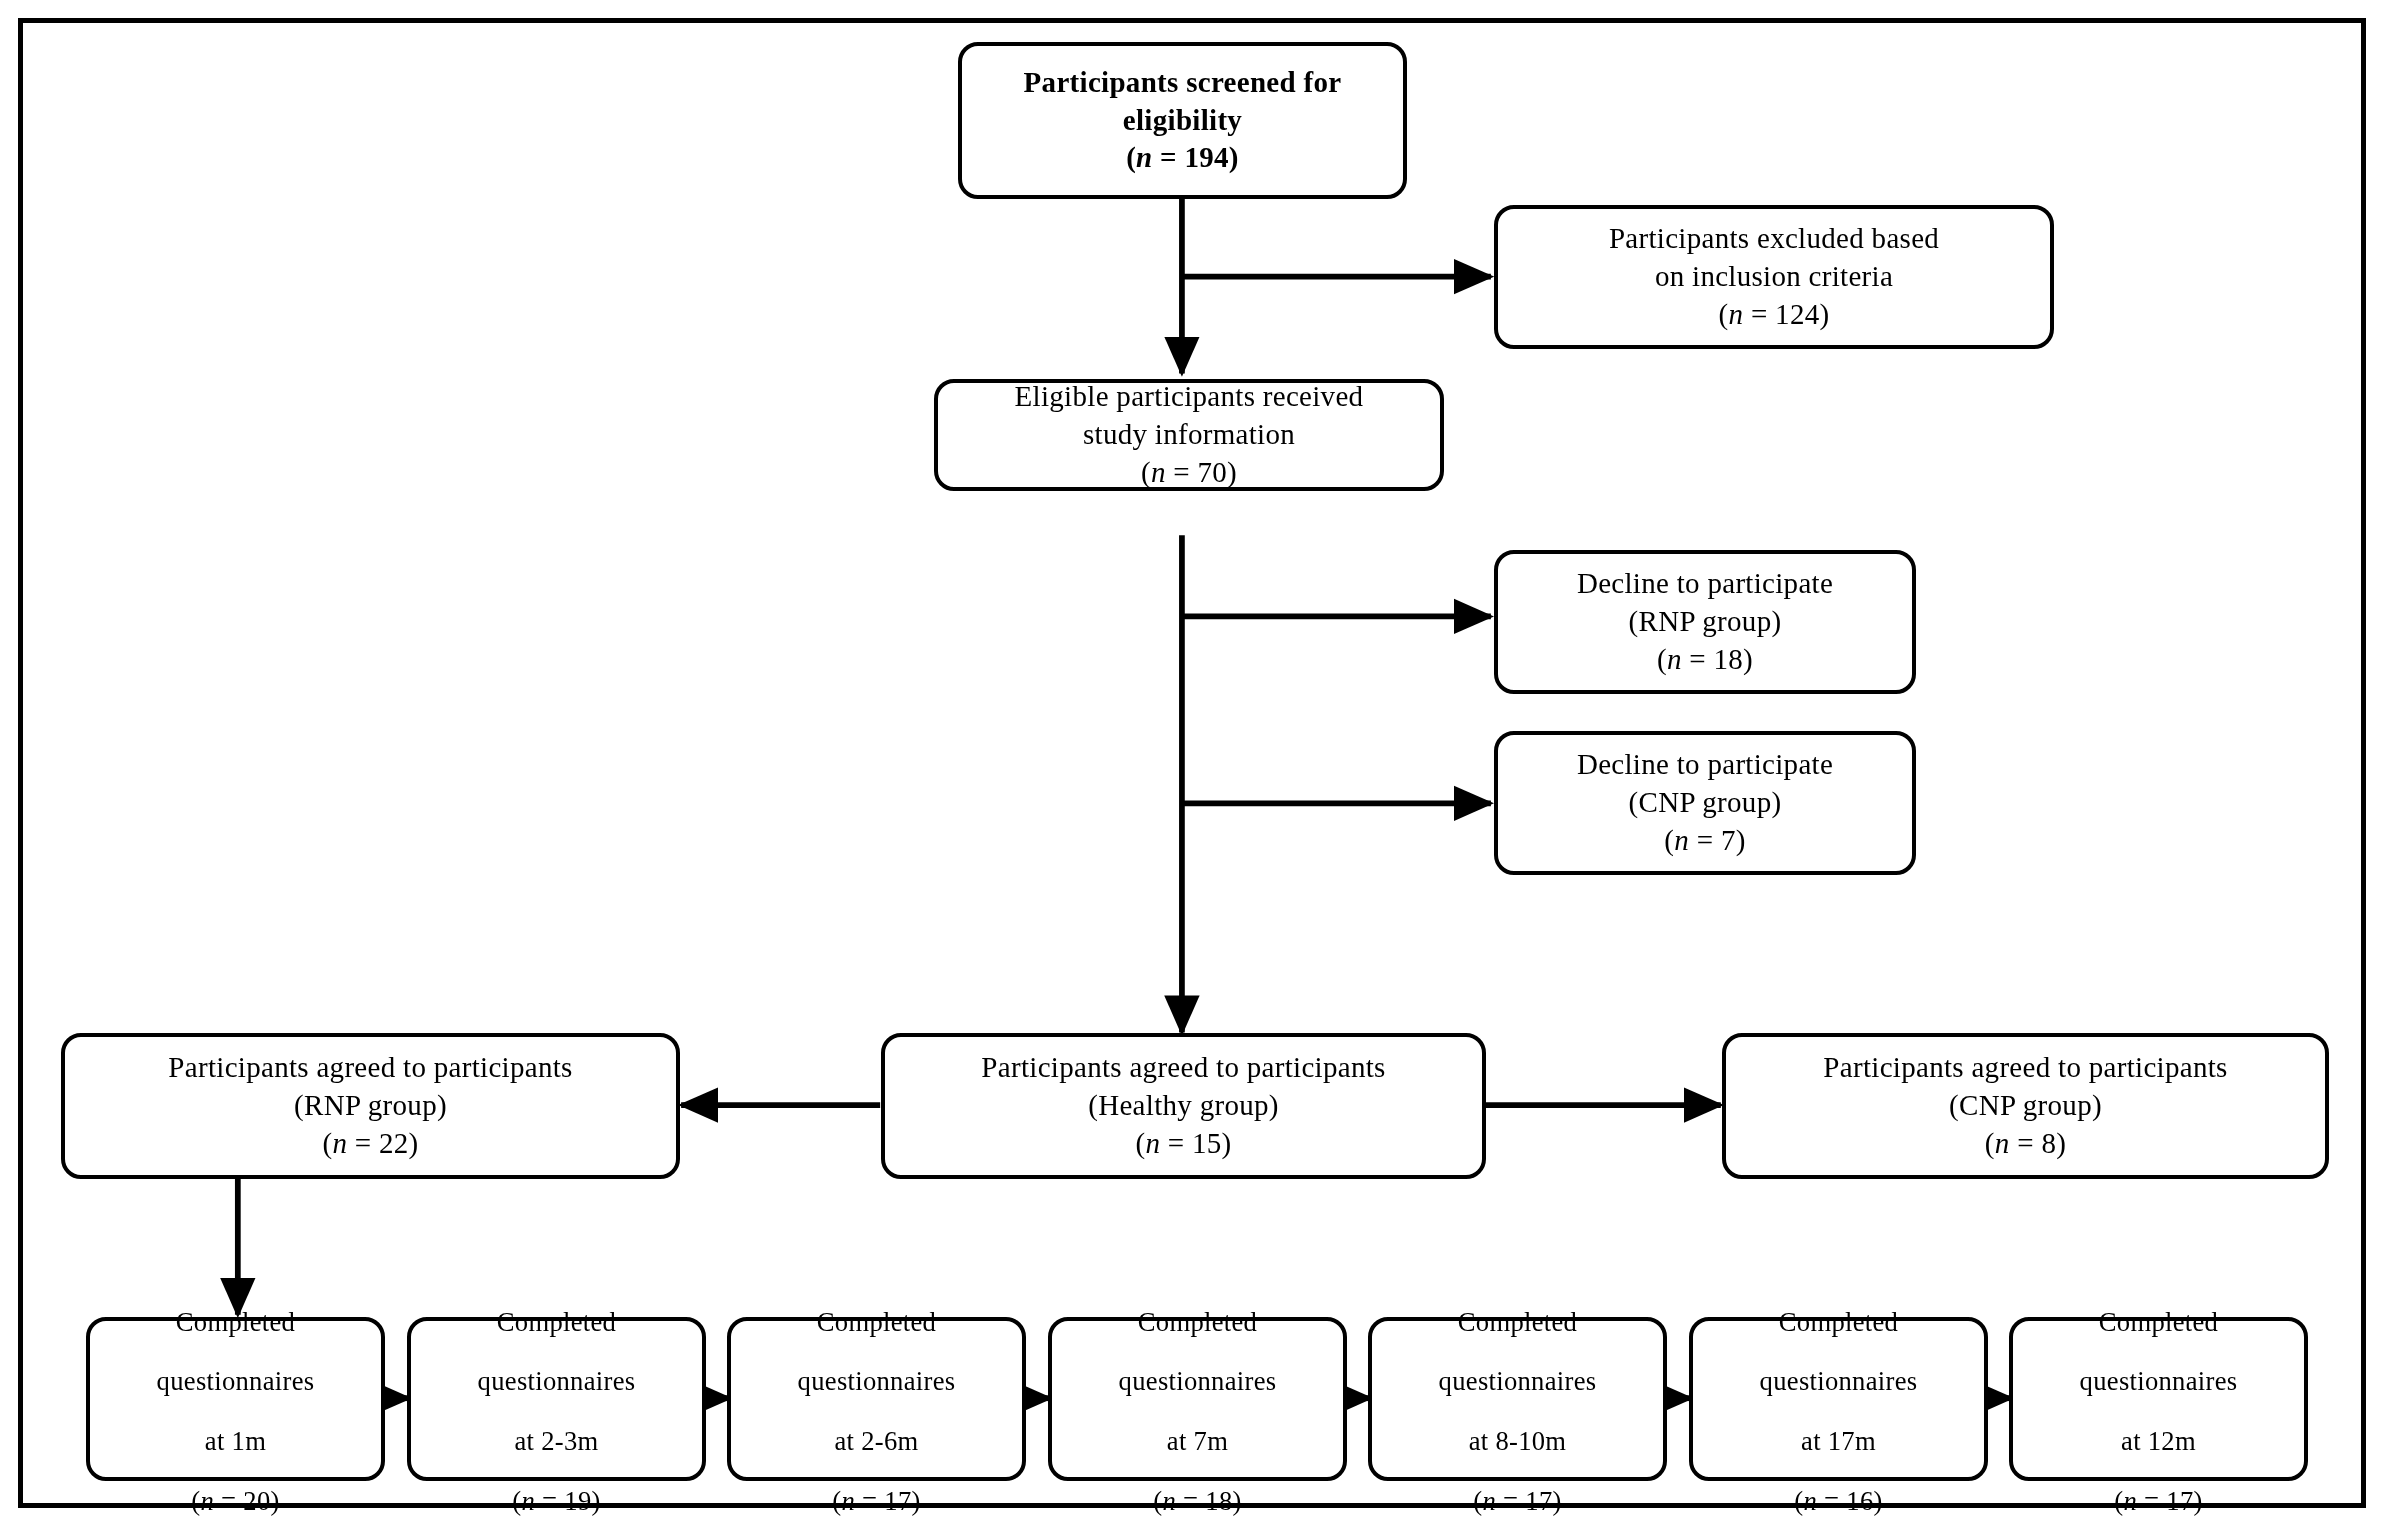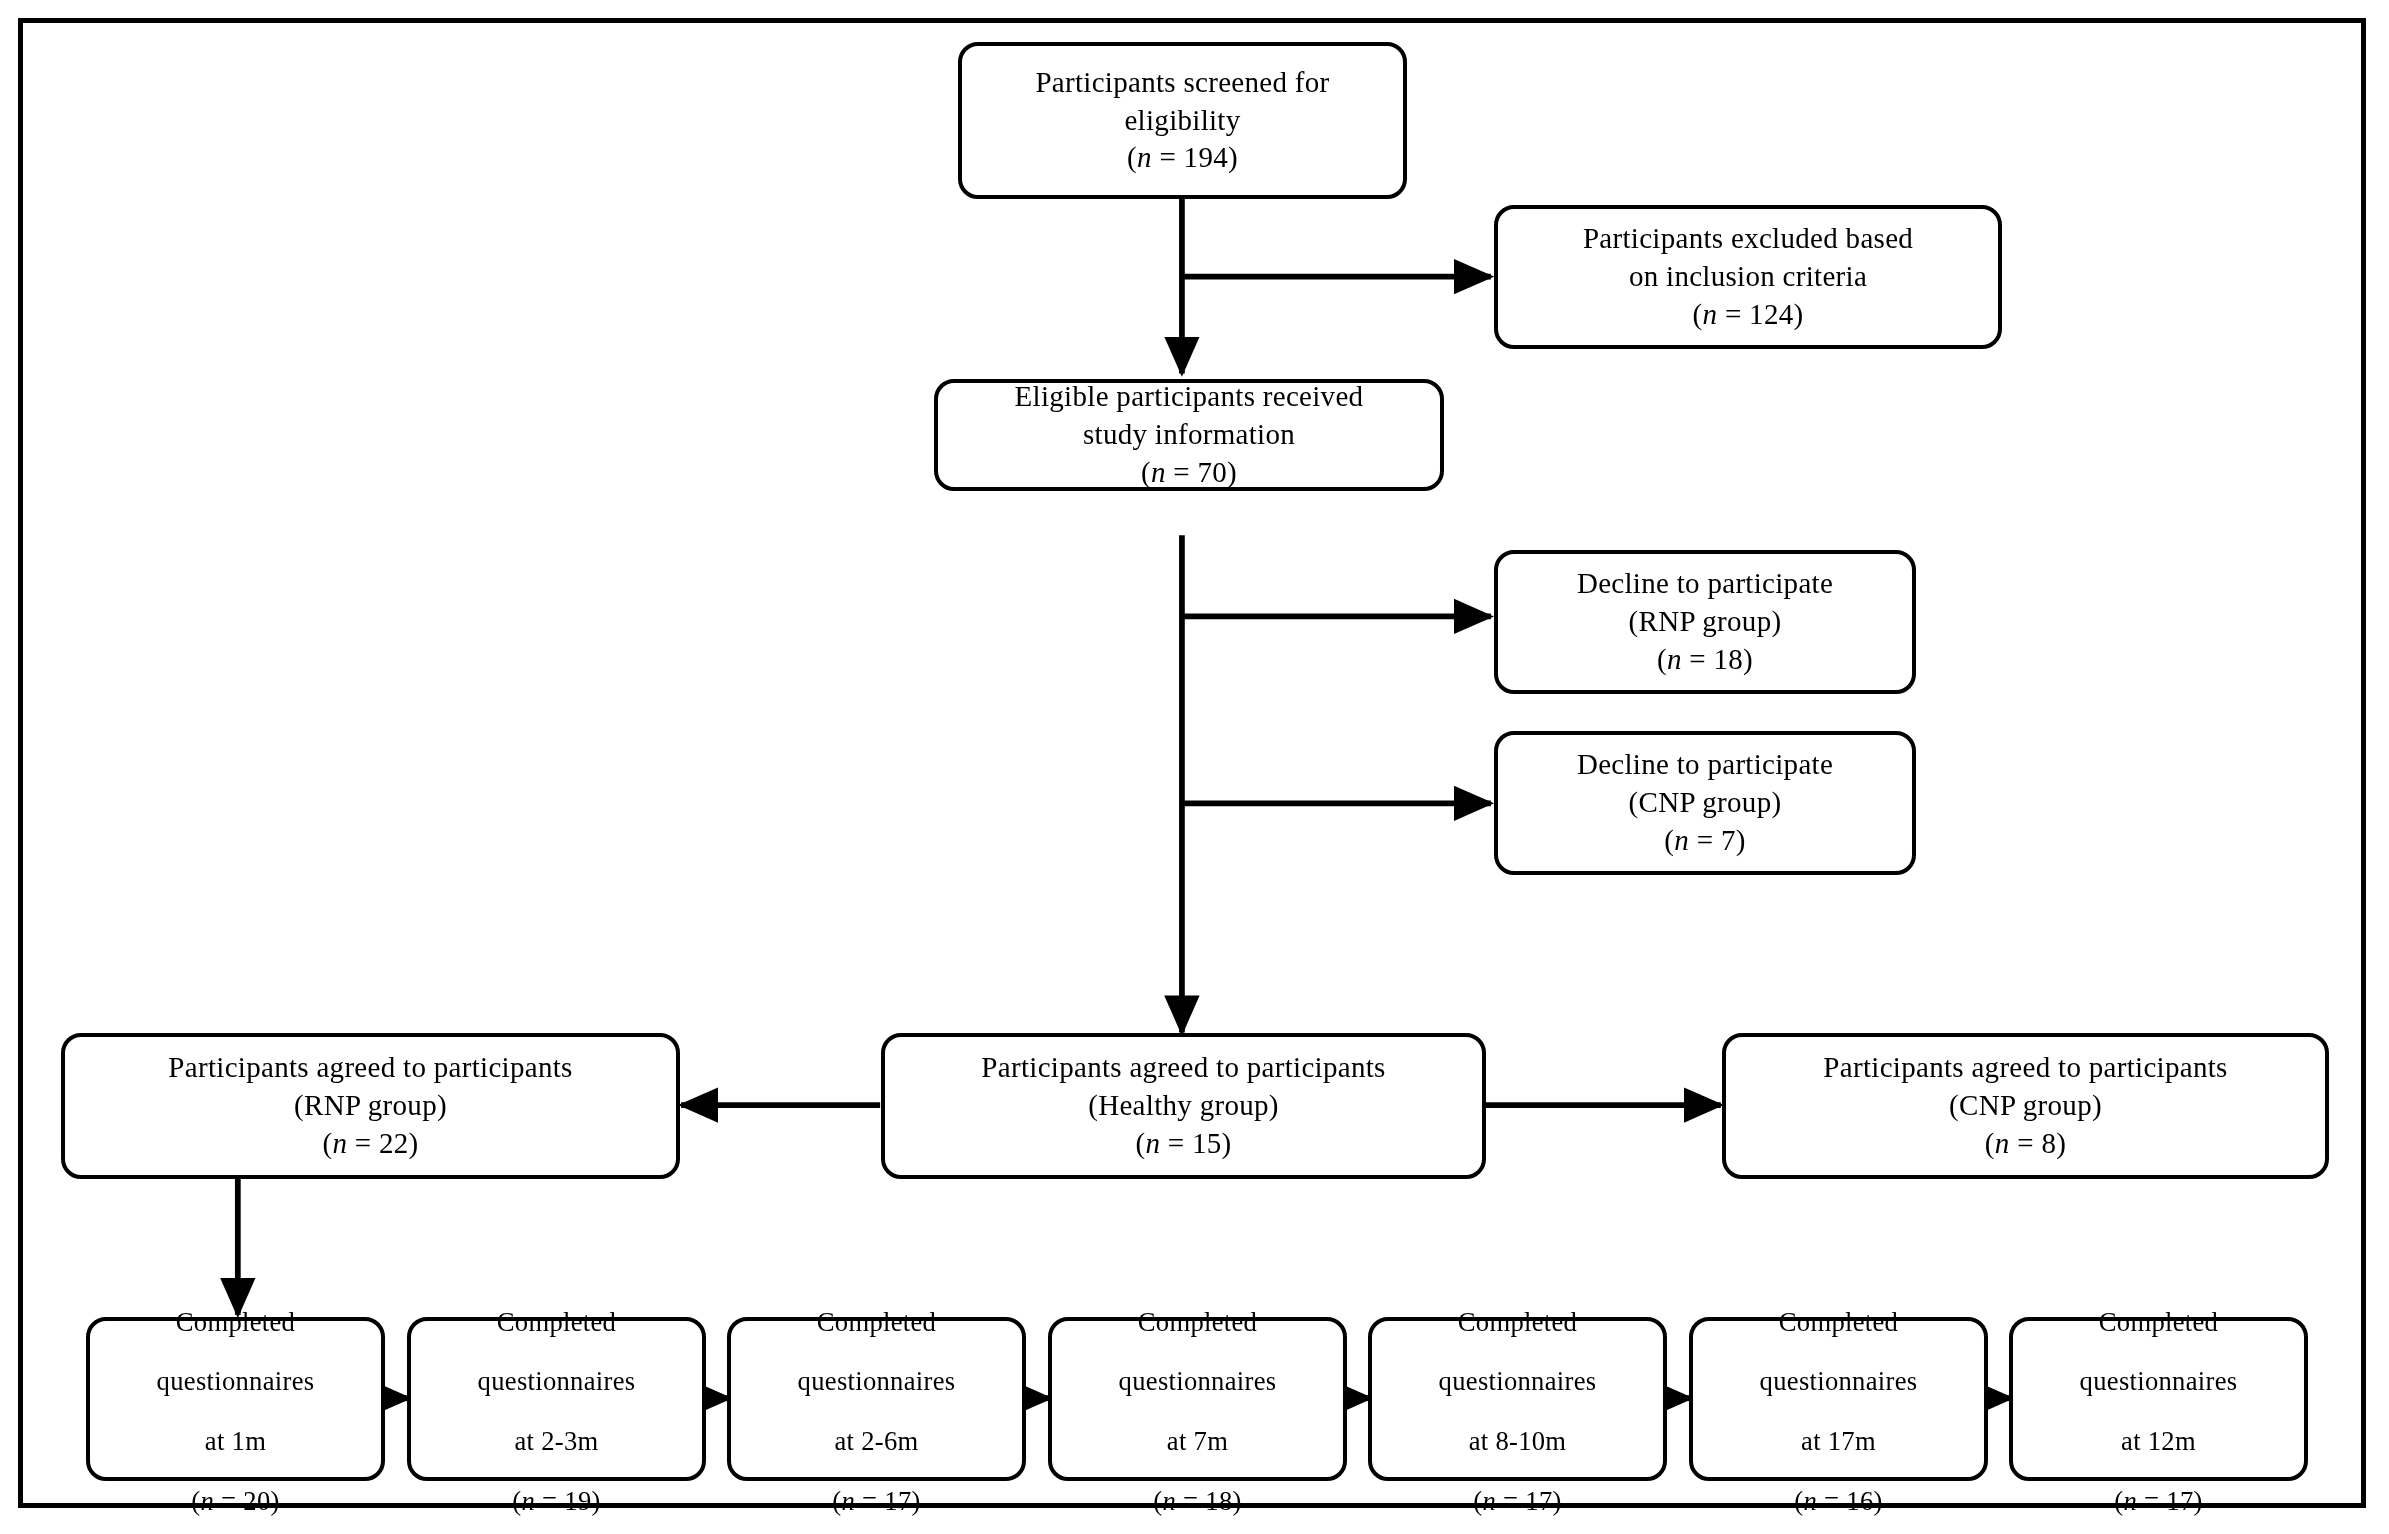--- a/index.html
+++ b/index.html
@@ -92,27 +92,27 @@
     <path d="M 331 1640 L 331 1830" stroke="#000000" stroke-width="8" fill="none" marker-end="url(#ar)"></path>
 
     <path d="M 534 1946 L 569 1946" stroke="#000000" stroke-width="8" fill="none" marker-end="url(#ar)"></path>
     <path d="M 980 1946 L 1015 1946" stroke="#000000" stroke-width="8" fill="none" marker-end="url(#ar)"></path>
     <path d="M 1426 1946 L 1461 1946" stroke="#000000" stroke-width="8" fill="none" marker-end="url(#ar)"></path>
     <path d="M 1872 1946 L 1907 1946" stroke="#000000" stroke-width="8" fill="none" marker-end="url(#ar)"></path>
     <path d="M 2318 1946 L 2353 1946" stroke="#000000" stroke-width="8" fill="none" marker-end="url(#ar)"></path>
     <path d="M 2764 1946 L 2799 1946" stroke="#000000" stroke-width="8" fill="none" marker-end="url(#ar)"></path>
   </svg>
 
-  <div class="node big" style="left:958px; top:42px; width:449px; height:157px;">
+  <div class="node big" style="left:958px; top:42px; width:449px; height:157px;font-weight:bold;">
     <span class="ln">Participants screened for</span>
     <span class="ln">eligibility</span>
     <span class="ln"><span>(</span><span class="ital">n</span><span> = 194)</span></span>
   </div>
 
-  <div class="node big" style="left:1494px; top:205px; width:508px; height:144px;">
+  <div class="node big" style="left:1494px; top:205px; width:560px; height:144px;">
     <span class="ln">Participants excluded based</span>
     <span class="ln">on inclusion criteria</span>
     <span class="ln"><span>(</span><span class="ital">n</span><span> = 124)</span></span>
   </div>
 
   <div class="node big" style="left:934px; top:379px; width:510px; height:112px;">
     <span class="ln">Eligible participants received</span>
     <span class="ln">study information</span>
     <span class="ln"><span>(</span><span class="ital">n</span><span> = 70)</span></span>
   </div>

